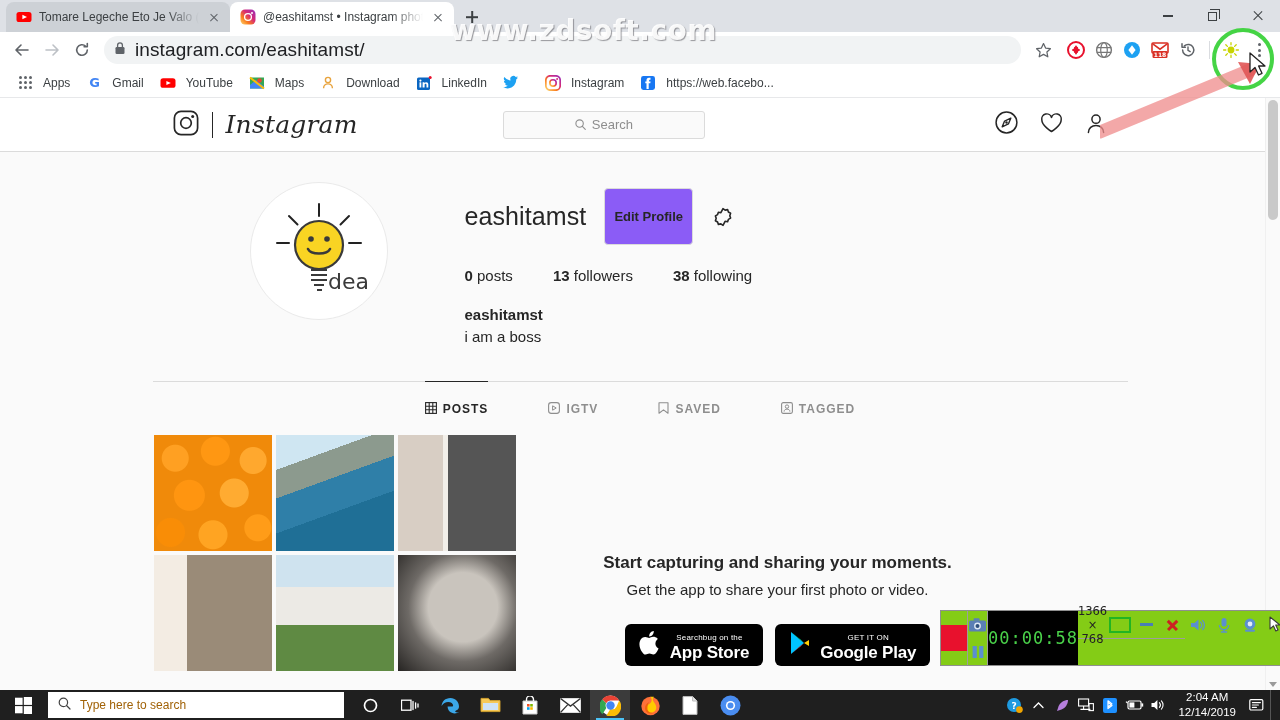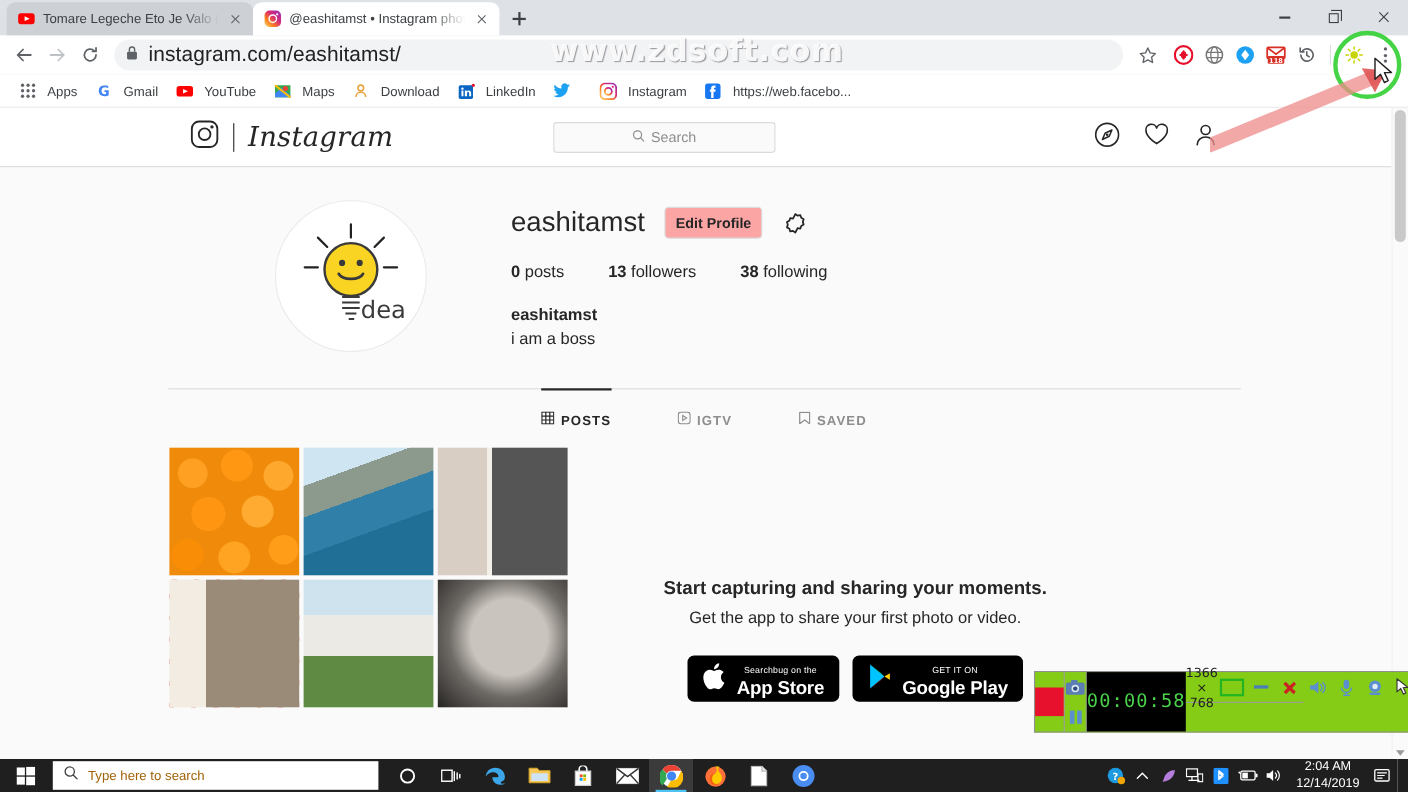--- a/index.html
+++ b/index.html
@@ -108,21 +108,21 @@
   .avatar {
     width: 138px; height: 138px; border-radius: 50%; background: #fff;
     border: 1px solid #eaeaea; display: flex; align-items: center; justify-content: center;
     overflow: hidden;
   }
   .info-col { flex: 1; padding-top: 6px; }
   .info-row1 { display: flex; align-items: center; gap: 18px; }
   .username { font-size: 25px; font-weight: 300; color: #262626; letter-spacing: .1px; }
   .edit-profile {
     font-size: 13px; font-weight: 600; color: #262626; border: 1px solid #dbdbdb;
-    border-radius: 4px; padding: 6px 9px; background: #fca5a5;
+    border-radius: 4px; padding: 20px 9px; background: #8b5cf6;
   }
   .gear { width: 24px; height: 24px; display: flex; align-items: center; justify-content: center; }
   .stats { display: flex; gap: 0; margin-top: 22px; }
   .stat { font-size: 15px; color: #262626; margin-right: 40px; }
   .stat b { font-weight: 600; }
   .bio { margin-top: 20px; font-size: 15px; color: #262626; line-height: 1.45; }
   .bio .bio-name { font-weight: 600; display: block; }
 
   .tabs-row {
     width: 975px; margin: 0 auto; border-top: 1px solid #dbdbdb; margin-top: 33px;
@@ -154,25 +154,24 @@
 
   
   .page-scroll { position: absolute; right: 0; top: 0; width: 15px; height: 100%; background: #fafafa; border-left: 1px solid #f0f0f0; }
   .page-scroll .thumb { position: absolute; right: 2px; top: 2px; width: 10px; height: 120px; background: #c9c9c9; border-radius: 5px; }
   .scroll-arrow { position: absolute; right: 3px; width: 0; height: 0; }
   .scroll-arrow.up { top: 3px; border-left: 4px solid transparent; border-right: 4px solid transparent; border-bottom: 5px solid #9a9a9a; }
   .scroll-arrow.down { bottom: 3px; border-left: 4px solid transparent; border-right: 4px solid transparent; border-top: 5px solid #9a9a9a; }
 
   
   .watermark {
-    position: absolute; left: 500px; top: 14px; font-size: 28px; font-weight: bold;
+    position: absolute; left: 450px; top: 14px; font-size: 28px; font-weight: bold;
     color: rgba(255,255,255,.92); text-shadow: 1px 1px 1px rgba(120,120,125,.75);
     letter-spacing: .5px; pointer-events: none; z-index: 60;
     font-family: "DejaVu Sans", sans-serif;
-    margin-top: 15px;
   }
 
   
   .annot { position: absolute; z-index: 70; pointer-events: none; }
   .green-ring {
     left: 1212px; top: 28px; width: 62px; height: 62px; border-radius: 50%;
     border: 4px solid #3bd23b; opacity: .95;
   }
   .red-arrow { left: 1100px; top: 60px; width: 180px; height: 80px; }
   .cursor-ptr { position: absolute; left: 1249px; top: 52px; z-index: 75; }
@@ -578,20 +577,30 @@
         <span>IGTV</span>
       </div>
       <div class="ig-tab">
         <span>
           <svg width="11" height="12" viewBox="0 0 11 12">
               <path d="M1 .8h9v10.4L5.5 7.9 1 11.2z" fill="none" stroke="#8e8e8e" stroke-width="1.1" stroke-linejoin="round"></path>
             </svg>
         </span>
         <span>SAVED</span>
       </div>
+      <div class="ig-tab">
+        <span>
+          <svg width="12" height="12" viewBox="0 0 12 12">
+              <rect x="0.6" y="0.6" width="10.8" height="10.8" rx="1.6" fill="none" stroke="#8e8e8e" stroke-width="1.1"></rect>
+              <circle cx="6" cy="4.6" r="1.7" fill="none" stroke="#8e8e8e" stroke-width="1"></circle>
+              <path d="M3.1 9.6c0-1.6 1.3-2.5 2.9-2.5s2.9.9 2.9 2.5" fill="none" stroke="#8e8e8e" stroke-width="1"></path>
+            </svg>
+        </span>
+        <span>TAGGED</span>
+      </div>
     </div>
 
     <div class="grid-area">
       <div class="photo-grid">
         <div class="photo" style="background:
           radial-gradient(circle at 18% 20%, #ffa022 0 13px, transparent 14px),
           radial-gradient(circle at 52% 14%, #ff9712 0 14px, transparent 15px),
           radial-gradient(circle at 84% 22%, #ffa82e 0 13px, transparent 14px),
           radial-gradient(circle at 30% 52%, #ff9510 0 15px, transparent 16px),
           radial-gradient(circle at 68% 50%, #ffab31 0 14px, transparent 15px),

